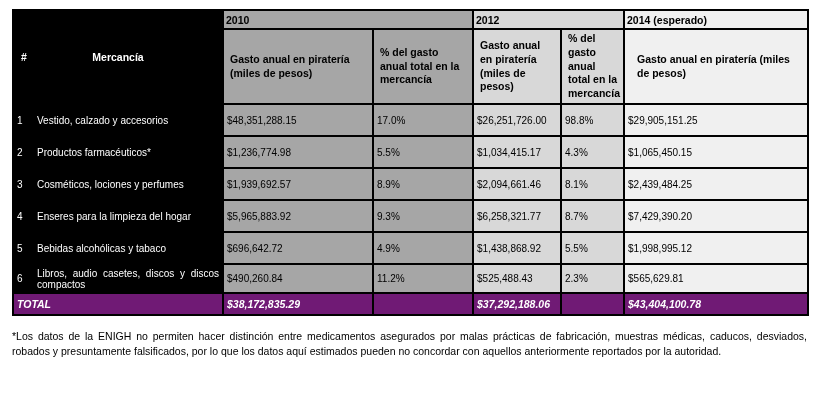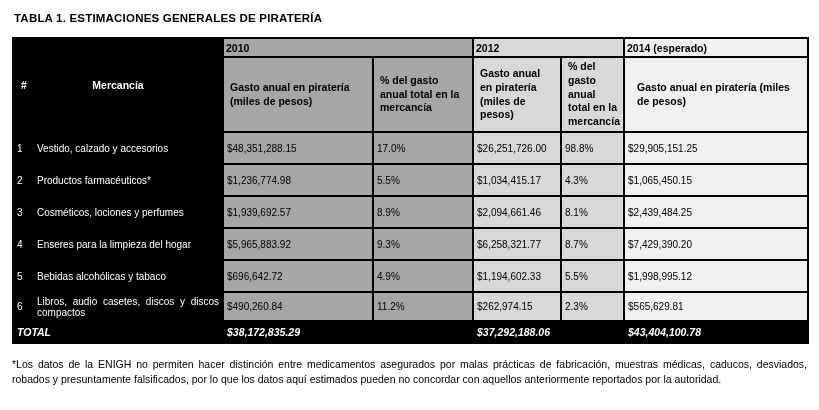--- a/index.html
+++ b/index.html
@@ -60,21 +60,21 @@
 
   
   tr.data-row td { height: 28px; }
   tr.data-row.tall td { height: 25px; }
   td.num-cell  { padding: 0; font-size: 10px; }
   td.name-cell { text-align: left; padding: 1px 8px 1px 3px; }
   td.name-cell.justify { text-align: justify; }
 
   
   tr.total-row td {
-    background: #000000;
+    background: #701a75;
     color: #ffffff;
     font-weight: bold;
     font-style: italic;
     font-size: 10.5px;
     height: 18px;
   }
   td.total-label { text-align: left; padding-left: 19px; }
 
   .footnote {
     width: 795px;
@@ -82,21 +82,20 @@
     font-size: 10.5px;
     line-height: 15px;
     text-align: justify;
   }
 </style>
 </head>
 <body>
 
 <div class="page">
 
-  <div class="title">TABLA 1. ESTIMACIONES GENERALES DE PIRATERÍA</div>
 
   <table class="piracy">
     <colgroup>
       <col style="width:20px">
       <col style="width:190px">
       <col style="width:150px">
       <col style="width:100px">
       <col style="width:88px">
       <col style="width:63px">
       <col style="width:184px">
@@ -157,30 +156,30 @@
       <td class="dark">9.3%</td>
       <td class="mid">$6,258,321.77</td>
       <td class="mid">8.7%</td>
       <td class="light">$7,429,390.20</td>
     </tr>
     <tr class="data-row">
       <td class="blackcell num-cell">5</td>
       <td class="blackcell name-cell">Bebidas alcohólicas y tabaco</td>
       <td class="dark">$696,642.72</td>
       <td class="dark">4.9%</td>
-      <td class="mid">$1,194,602.33</td>
+      <td class="mid">$1,438,868.92</td>
       <td class="mid">5.5%</td>
       <td class="light">$1,998,995.12</td>
     </tr>
     <tr class="data-row tall">
       <td class="blackcell num-cell">6</td>
       <td class="blackcell name-cell justify">Libros, audio casetes, discos y discos compactos</td>
       <td class="dark">$490,260.84</td>
       <td class="dark">11.2%</td>
-      <td class="mid">$262,974.15</td>
+      <td class="mid">$525,488.43</td>
       <td class="mid">2.3%</td>
       <td class="light">$565,629.81</td>
     </tr>
 
     <tr class="total-row">
       <td colspan="2" class="total-label">TOTAL</td>
       <td>$38,172,835.29</td>
       <td></td>
       <td>$37,292,188.06</td>
       <td></td>

